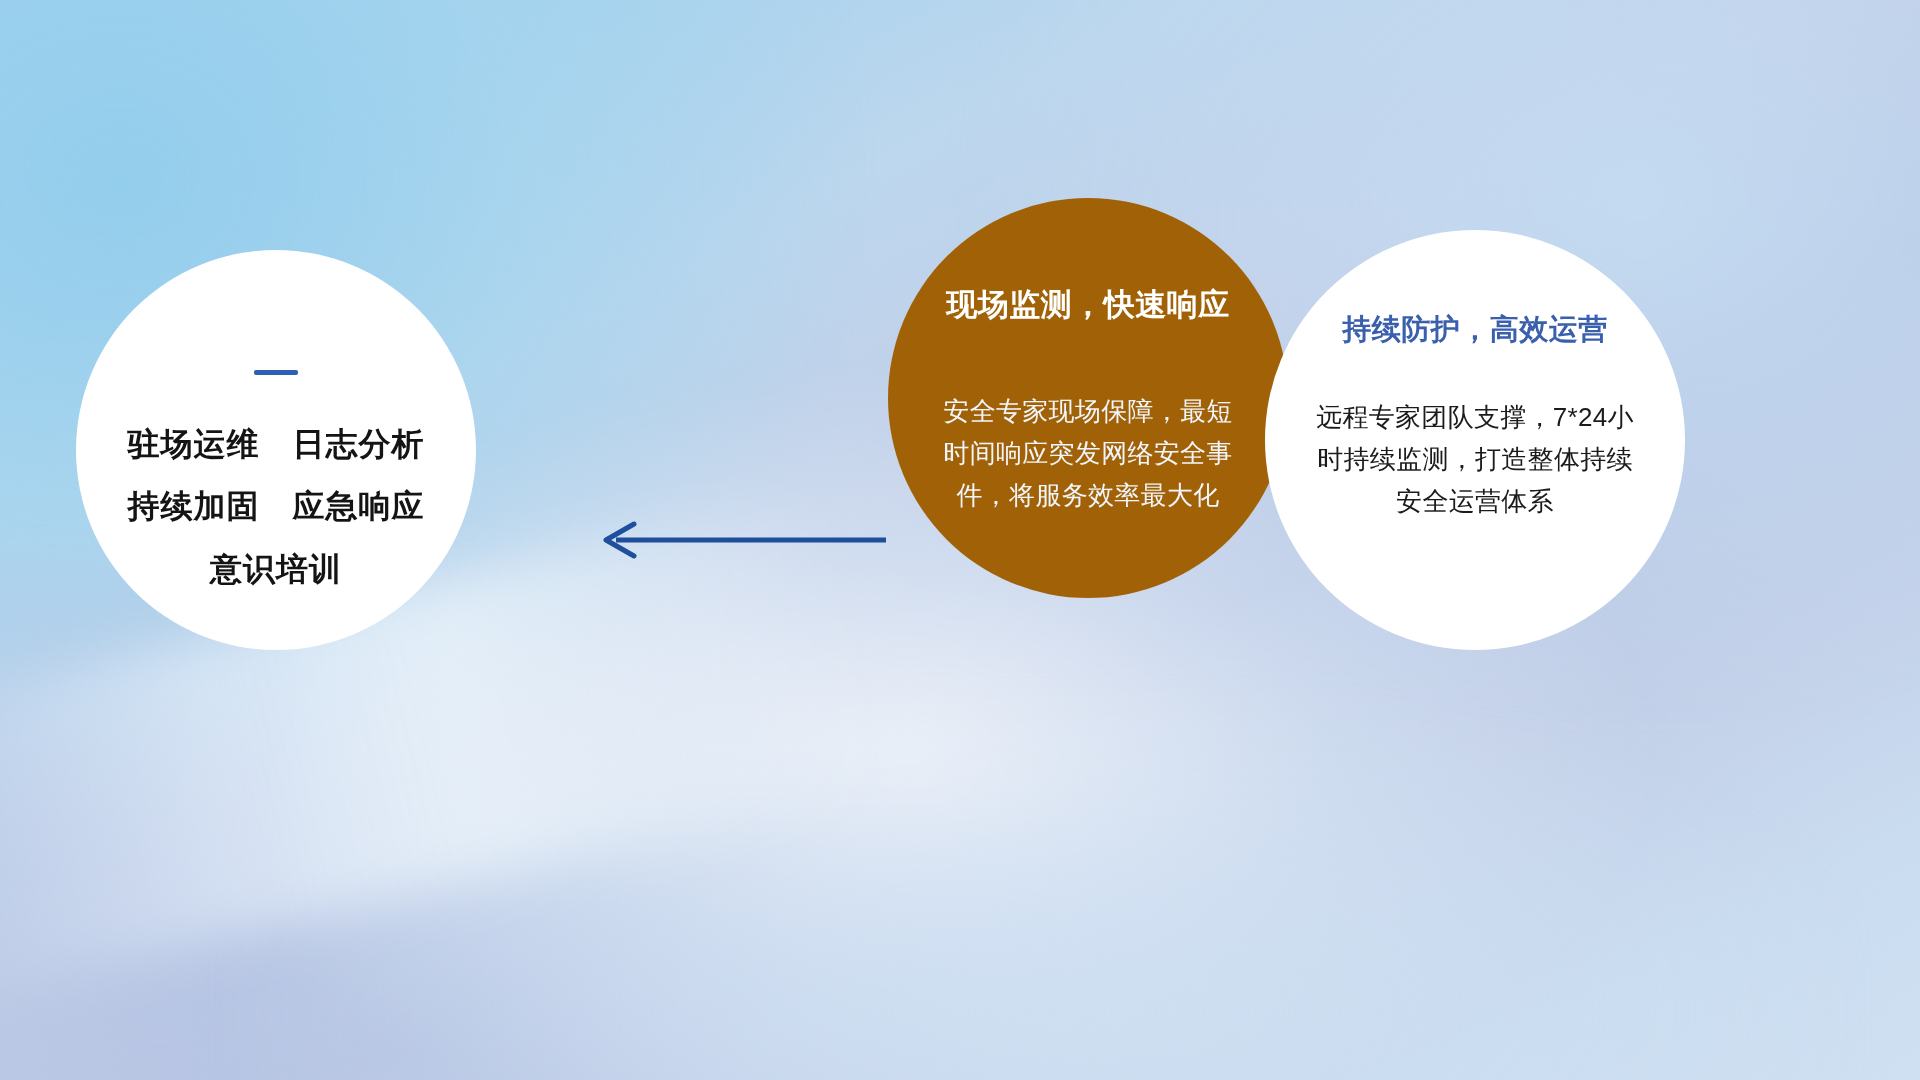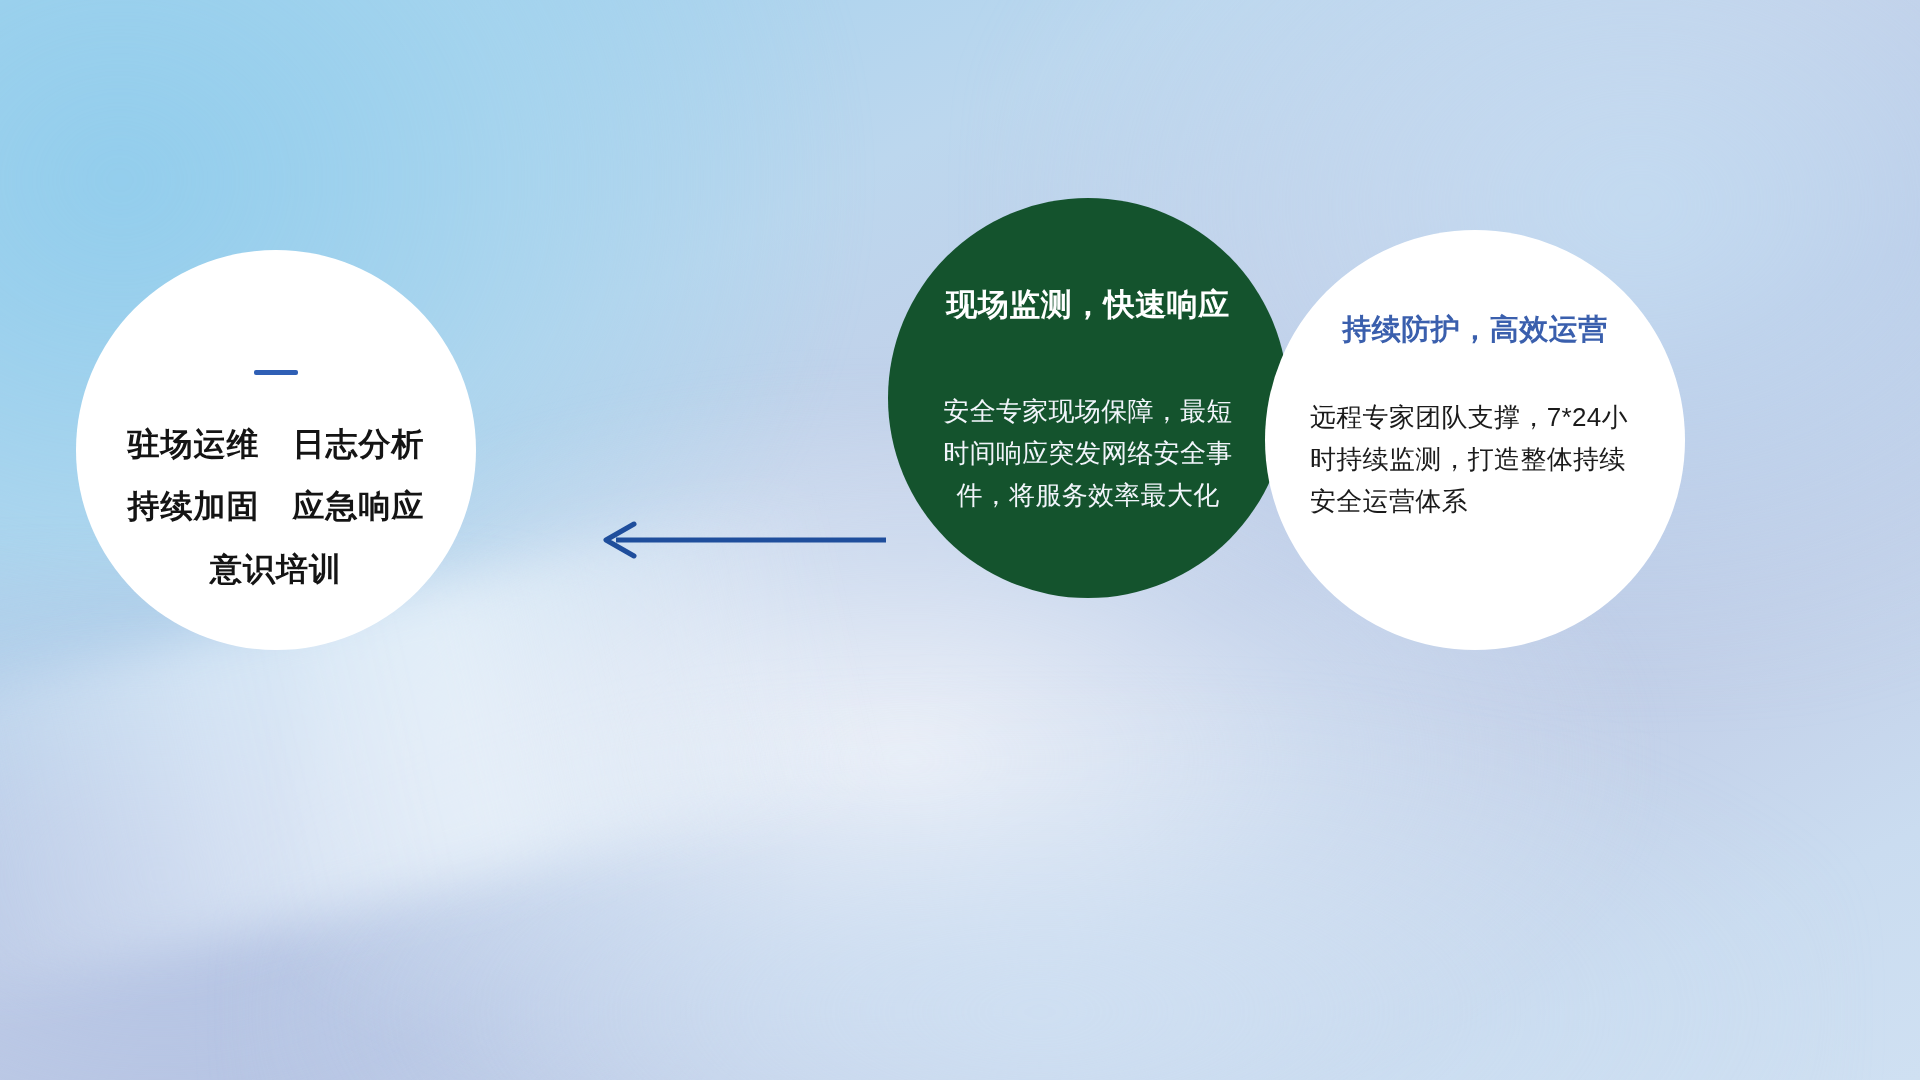--- a/index.html
+++ b/index.html
@@ -139,21 +139,21 @@
     letter-spacing: 1px;
   }
   .left-lines .ln { white-space: nowrap; }
 
   
   #circle-mid {
     left: 888px;
     top: 198px;
     width: 400px;
     height: 400px;
-    background: #14532d;
+    background: #a16207;
     z-index: 2;
   }
   #circle-mid .c-title {
     margin-top: 86px;
     color: #ffffff;
     font-weight: bold;
     font-size: 31px;
     letter-spacing: 0.5px;
     white-space: nowrap;
   }
@@ -183,21 +183,21 @@
     font-size: 29px;
     letter-spacing: 0.5px;
     white-space: nowrap;
   }
   #circle-right .c-body {
     margin-top: 46px;
     width: 330px;
     color: #1b1b1b;
     font-size: 26px;
     line-height: 1.62;
-    text-align: left;
+    text-align: center;
     letter-spacing: 0.3px;
   }
 
   
   #connector-arrow {
     position: absolute;
     left: 590px;
     top: 510px;
     width: 300px;
     height: 60px;

